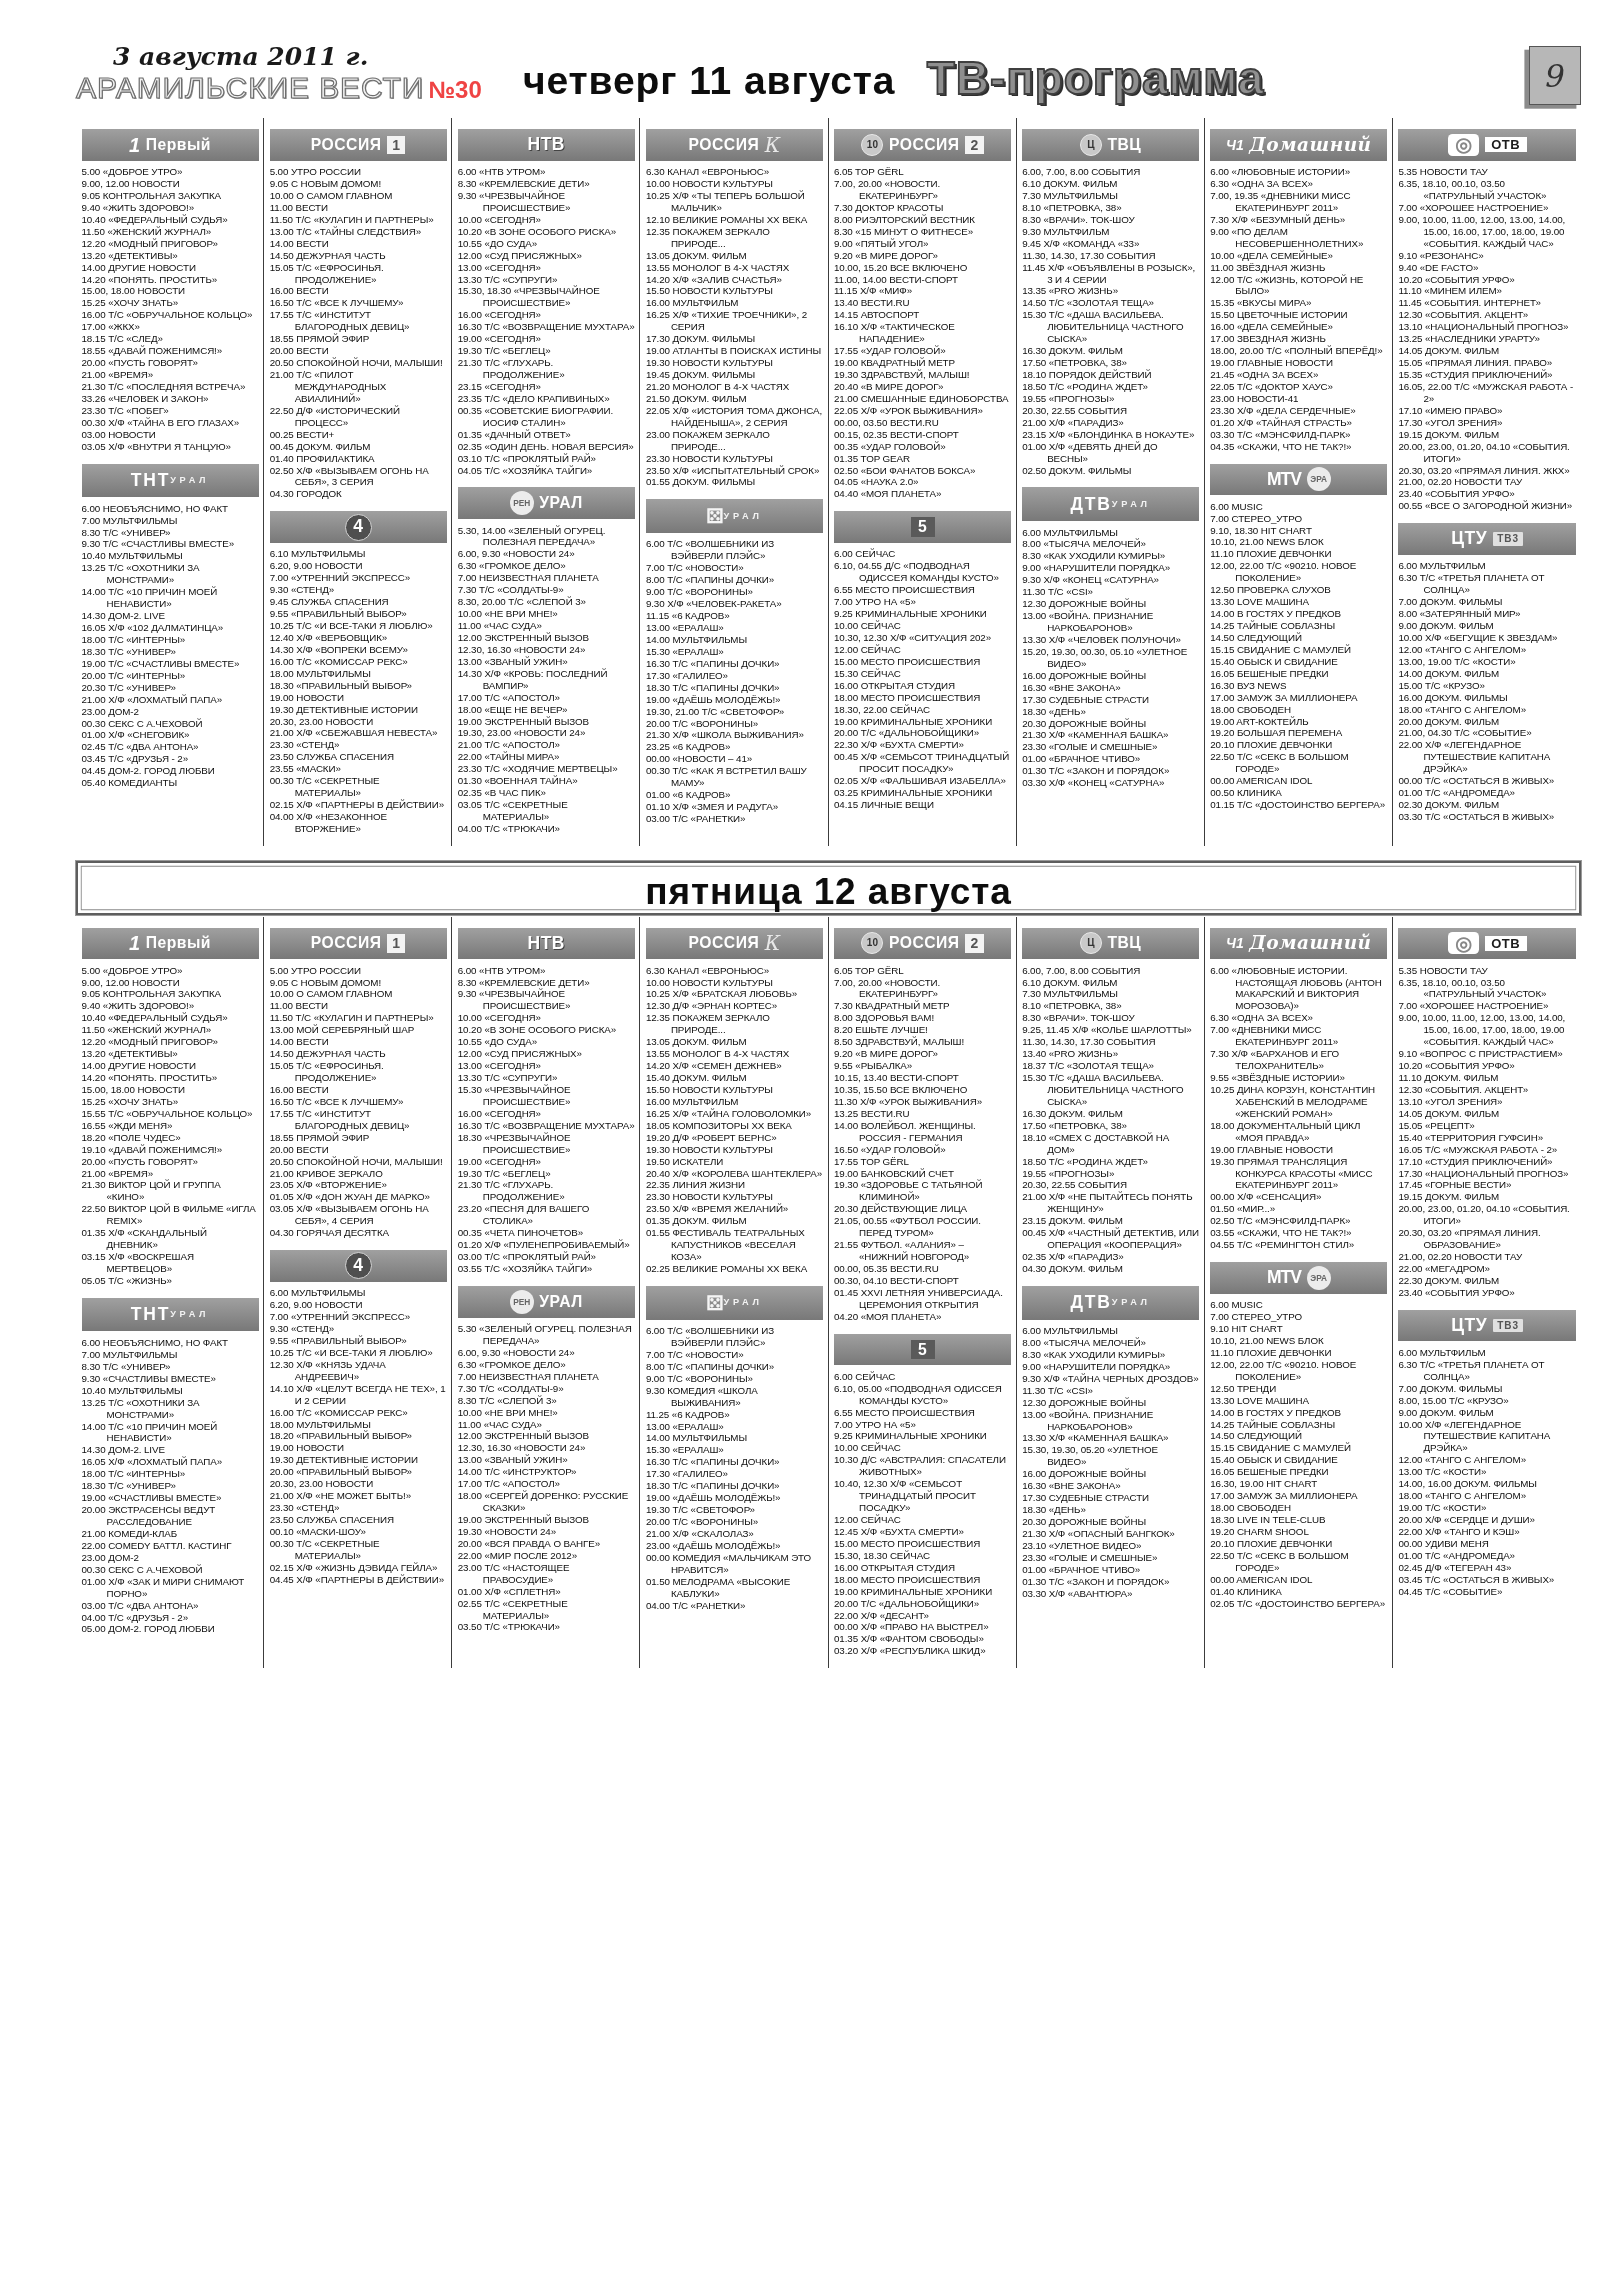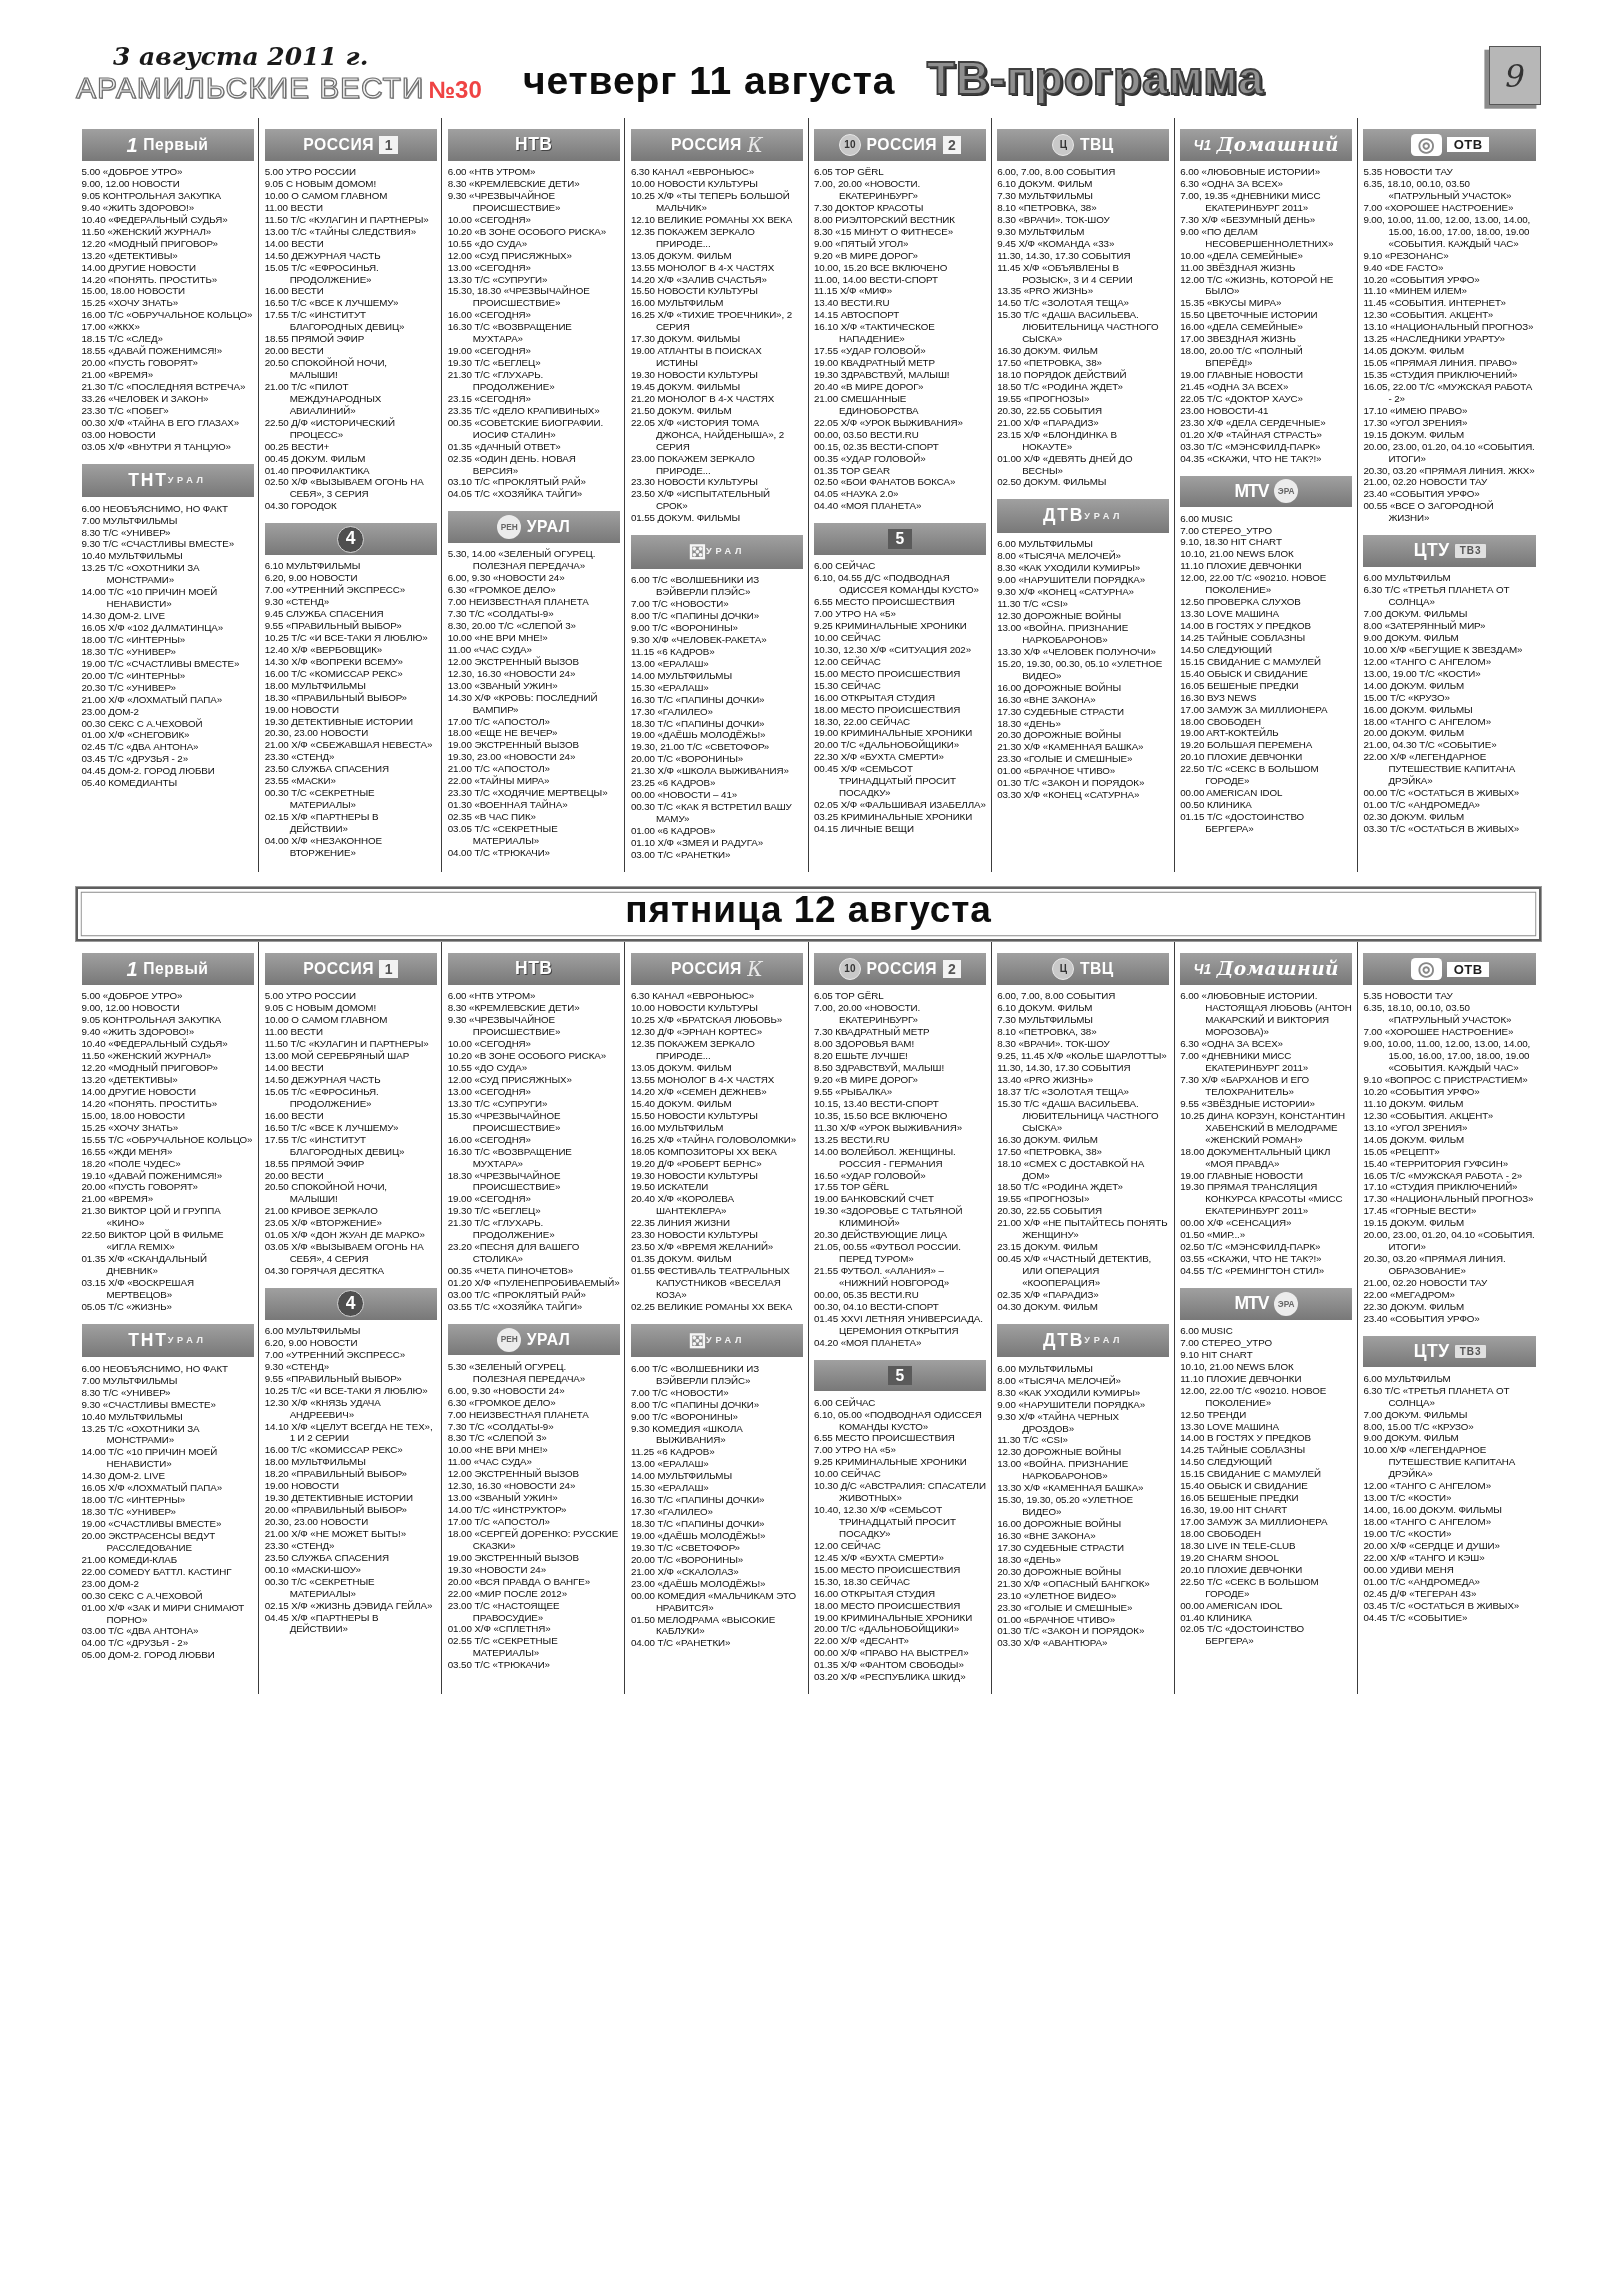--- a/index.html
+++ b/index.html
@@ -1,17 +1,17 @@
 <!DOCTYPE html>
 <html style="font-size:14.8px"><head>
 <meta charset="utf-8">
 <style>
   html,body{margin:0;padding:0;background:#fff;}
   body{width:1619px;font-family:"Liberation Sans",sans-serif;color:#111;}
-  .page{padding:42px 78px 28px 76px;}
+  .page{padding:42px 38px 28px 76px;}
 
   
   .pageheader{display:flex;align-items:flex-end;gap:26px;margin-bottom:13px;}
   .masthead{width:360px;flex:0 0 auto;}
   .date-script{font-family:"DejaVu Serif",serif;font-style:italic;font-weight:700;font-size:25px;color:#1a1a1a;padding-left:37px;}
   .mast-row{white-space:nowrap;}
   .mast-title{font-weight:400;font-size:30px;letter-spacing:0.9px;color:#f2f2f2;-webkit-text-stroke:1.2px #6e6e6e;text-shadow:0.9px 0.9px 0 #999;}
   .issue{font-weight:800;font-size:24px;color:#ef4444;}
   .day-title-main{flex:0 0 auto;font-size:39px;font-weight:800;color:#0d0d0d;letter-spacing:0.9px;margin:0 5.5px 1.8px 61px;}
   .tvprog{flex:0 0 auto;font-size:46px;font-weight:800;color:#8f8f8f;-webkit-text-stroke:1.8px #3f3f3f;text-shadow:2.3px 2.3px 0 #2e2e2e;letter-spacing:0.9px;margin-bottom:0;}
@@ -43,21 +43,21 @@
   .s-otv{gap:7.4px;}
   .s-otv .chlabel{color:#1d1d1d;background:#fff;padding:0.9px 6.5px;font-size:13px;}
   .s-tnt .chlabel,.s-dtv .chlabel{font-size:17.5px;letter-spacing:1.8px;}
   .s-tv3 .chlabel{font-size:17.5px;}
   .s-5 .chlabel{background:#5a5a5a;padding:1.8px 7.4px;font-size:15.7px;}
 
   .plist{padding-top:0.9px;}
   .prog{font-size:9.8px;line-height:1.22;letter-spacing:-0.1px;padding-left:25px;text-indent:-25px;color:#0e0e0e;font-weight:500;}
 
   
-  .day-banner{margin:14.8px 0 1.8px;border:2.8px solid #5e5e5e;outline:0.9px solid #9a9a9a;box-shadow:inset 0 0 0 2.8px #fff,inset 0 0 0 3.7px #8a8a8a;height:50px;display:flex;align-items:flex-start;justify-content:center;}
+  .day-banner{margin:14.8px 0 1.8px;border:2.8px solid #5e5e5e;outline:0.9px solid #9a9a9a;box-shadow:inset 0 0 0 2.8px #fff,inset 0 0 0 3.7px #8a8a8a;height:50px;display:flex;align-items:flex-end;justify-content:center;}
   .day-banner span{font-size:37px;font-weight:800;letter-spacing:0.9px;color:#0d0d0d;}
 </style>
 </head>
 <body>
 
 <div class="page">
 
   <div class="pageheader">
     <div class="masthead">
       <div class="date-script">3 августа 2011 г.</div>

